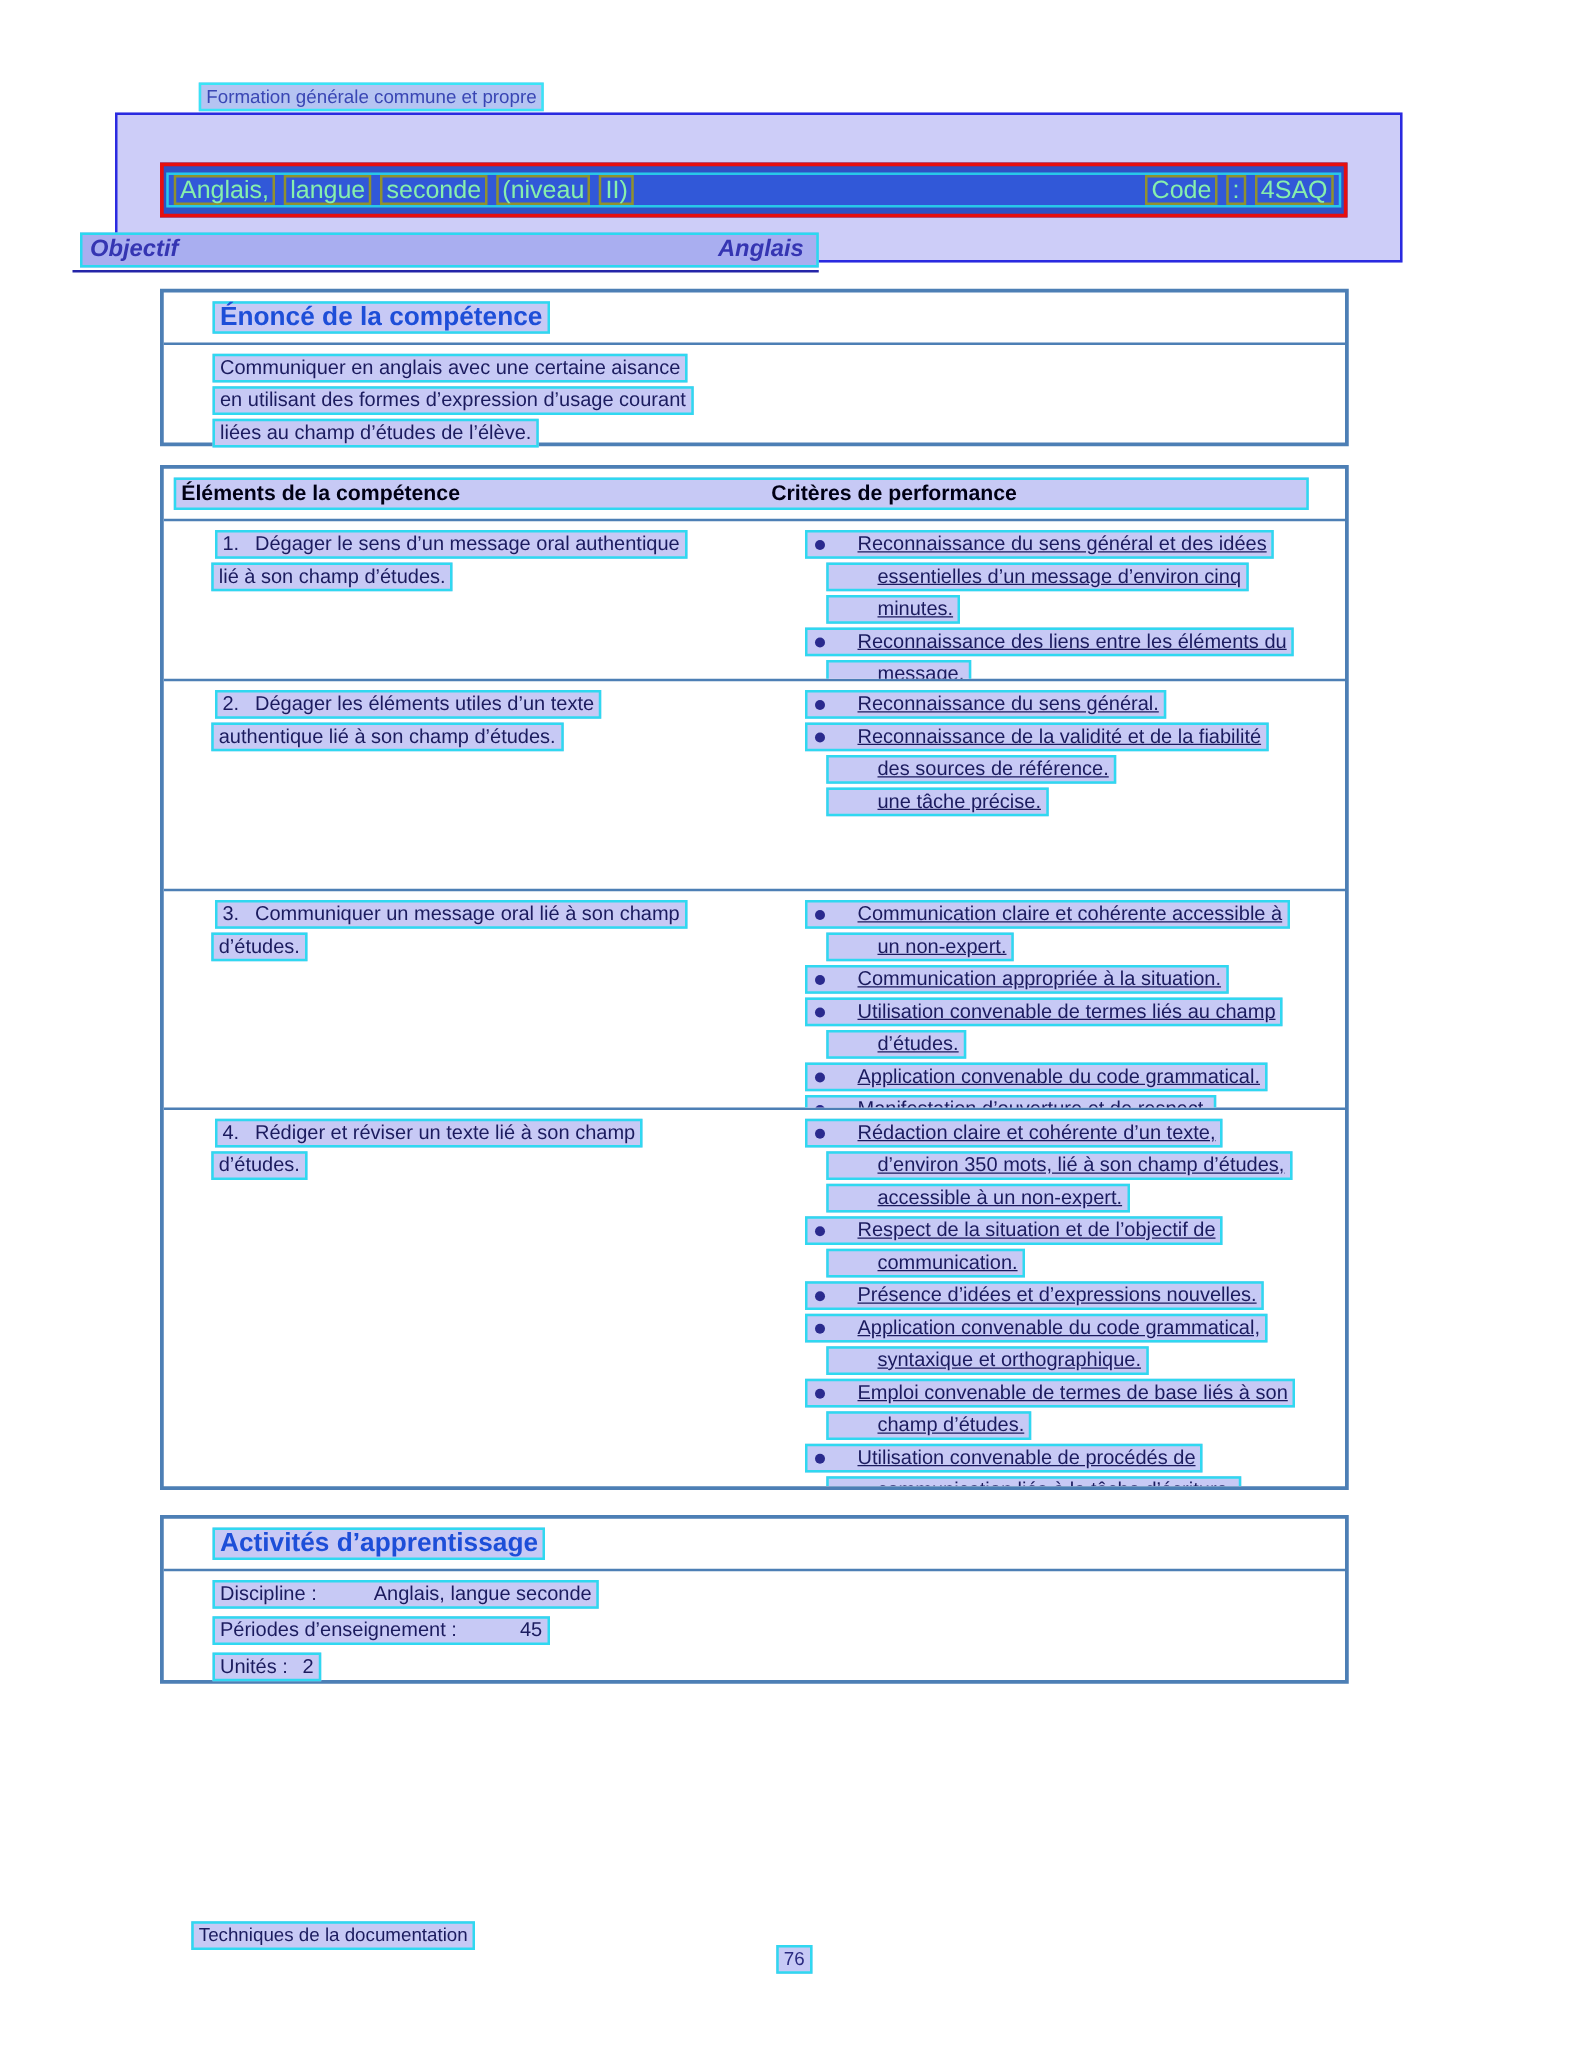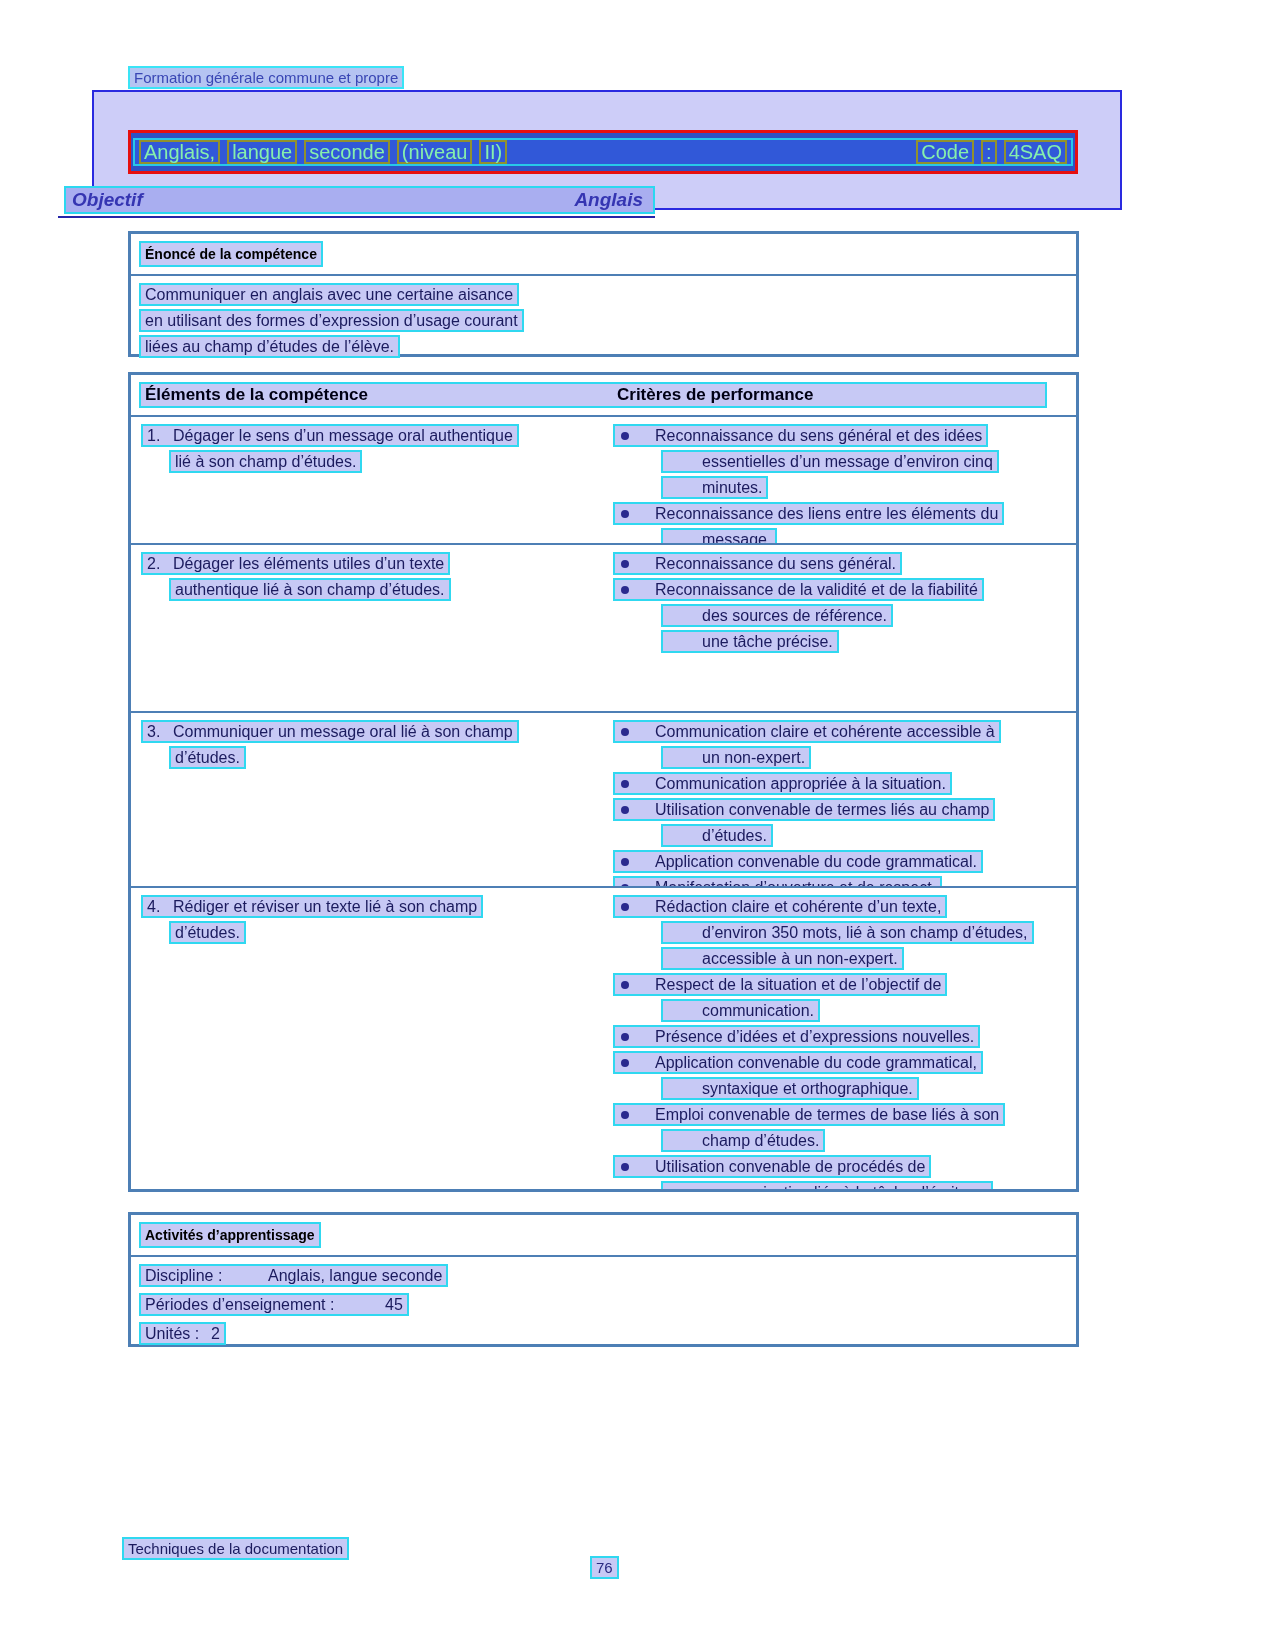--- a/index.html
+++ b/index.html
@@ -8,23 +8,23 @@
     position:relative; width:1275px; height:1651px;
     font-family:"Liberation Sans", sans-serif;
     color:#1b1b5e;
   }
   .abs { position:absolute; }
 
   
   .hl {
     display:inline-block; width:fit-content; white-space:nowrap;
     background:#c7c9f5; border:2px solid #30d8f0;
-    padding:0 4px; font-size:16px; line-height:19px; color:#1b1b5e;
-  }
-  .hl.hdr { font-weight:bold; color:#000000; font-size:14px; line-height:22px; }
+    padding:0 4px; font-size:16px; line-height:19px; color:#1b1b5e;margin-left:31px;
+  }
+  .hl.hdr { font-weight:bold; color:#1d4ed8; font-size:21px; line-height:22px; }
   .lines .hl { display:block; margin-bottom:3px; }
 
   
   #doc-header { left:128px; top:66px; font-size:15px; color:#3946b4; background:#b5c4f2; border-color:#3ae4f6; }
 
   
   #banner {
     left:92px; top:90px; width:1030px; height:120px;
     background:#cdcdf8; border:2px solid #2a2ae0;
   }
@@ -64,21 +64,21 @@
 
   
   #elements-head-box {
     display:flex; width:908px; background:#c7c9f5; border:2px solid #30d8f0;
     font-weight:bold; color:#000014; font-size:17px; line-height:22px; padding:0 4px;
   }
   #elements-head-box .h-left { width:472px; }
   .t2-row { display:flex; border-top:2px solid #4d7fb5; padding:7px 0; overflow:hidden; }
   .t2-row:first-of-type { border-top:none; }
   .t2-left  { width:478px; padding-left:10px; }
-  .t2-right { flex:1; padding-left:4px; }
+  .t2-right { flex:1; padding-left:4px;text-decoration:underline; }
   .el-first { display:flex; }
   .el-first .num { display:inline-block; width:26px; }
   .t2-left .cont { margin-left:28px; }
   .crit { margin-bottom:3px; }
   .crit .first { display:flex; align-items:center; padding-left:6px; }
   .bullet {
     display:inline-block; width:8px; height:8px; border-radius:50%;
     background:#2a2a8e; margin-right:26px; flex:none;
   }
   .crit .cont { margin-left:48px;padding-left:39px; }

